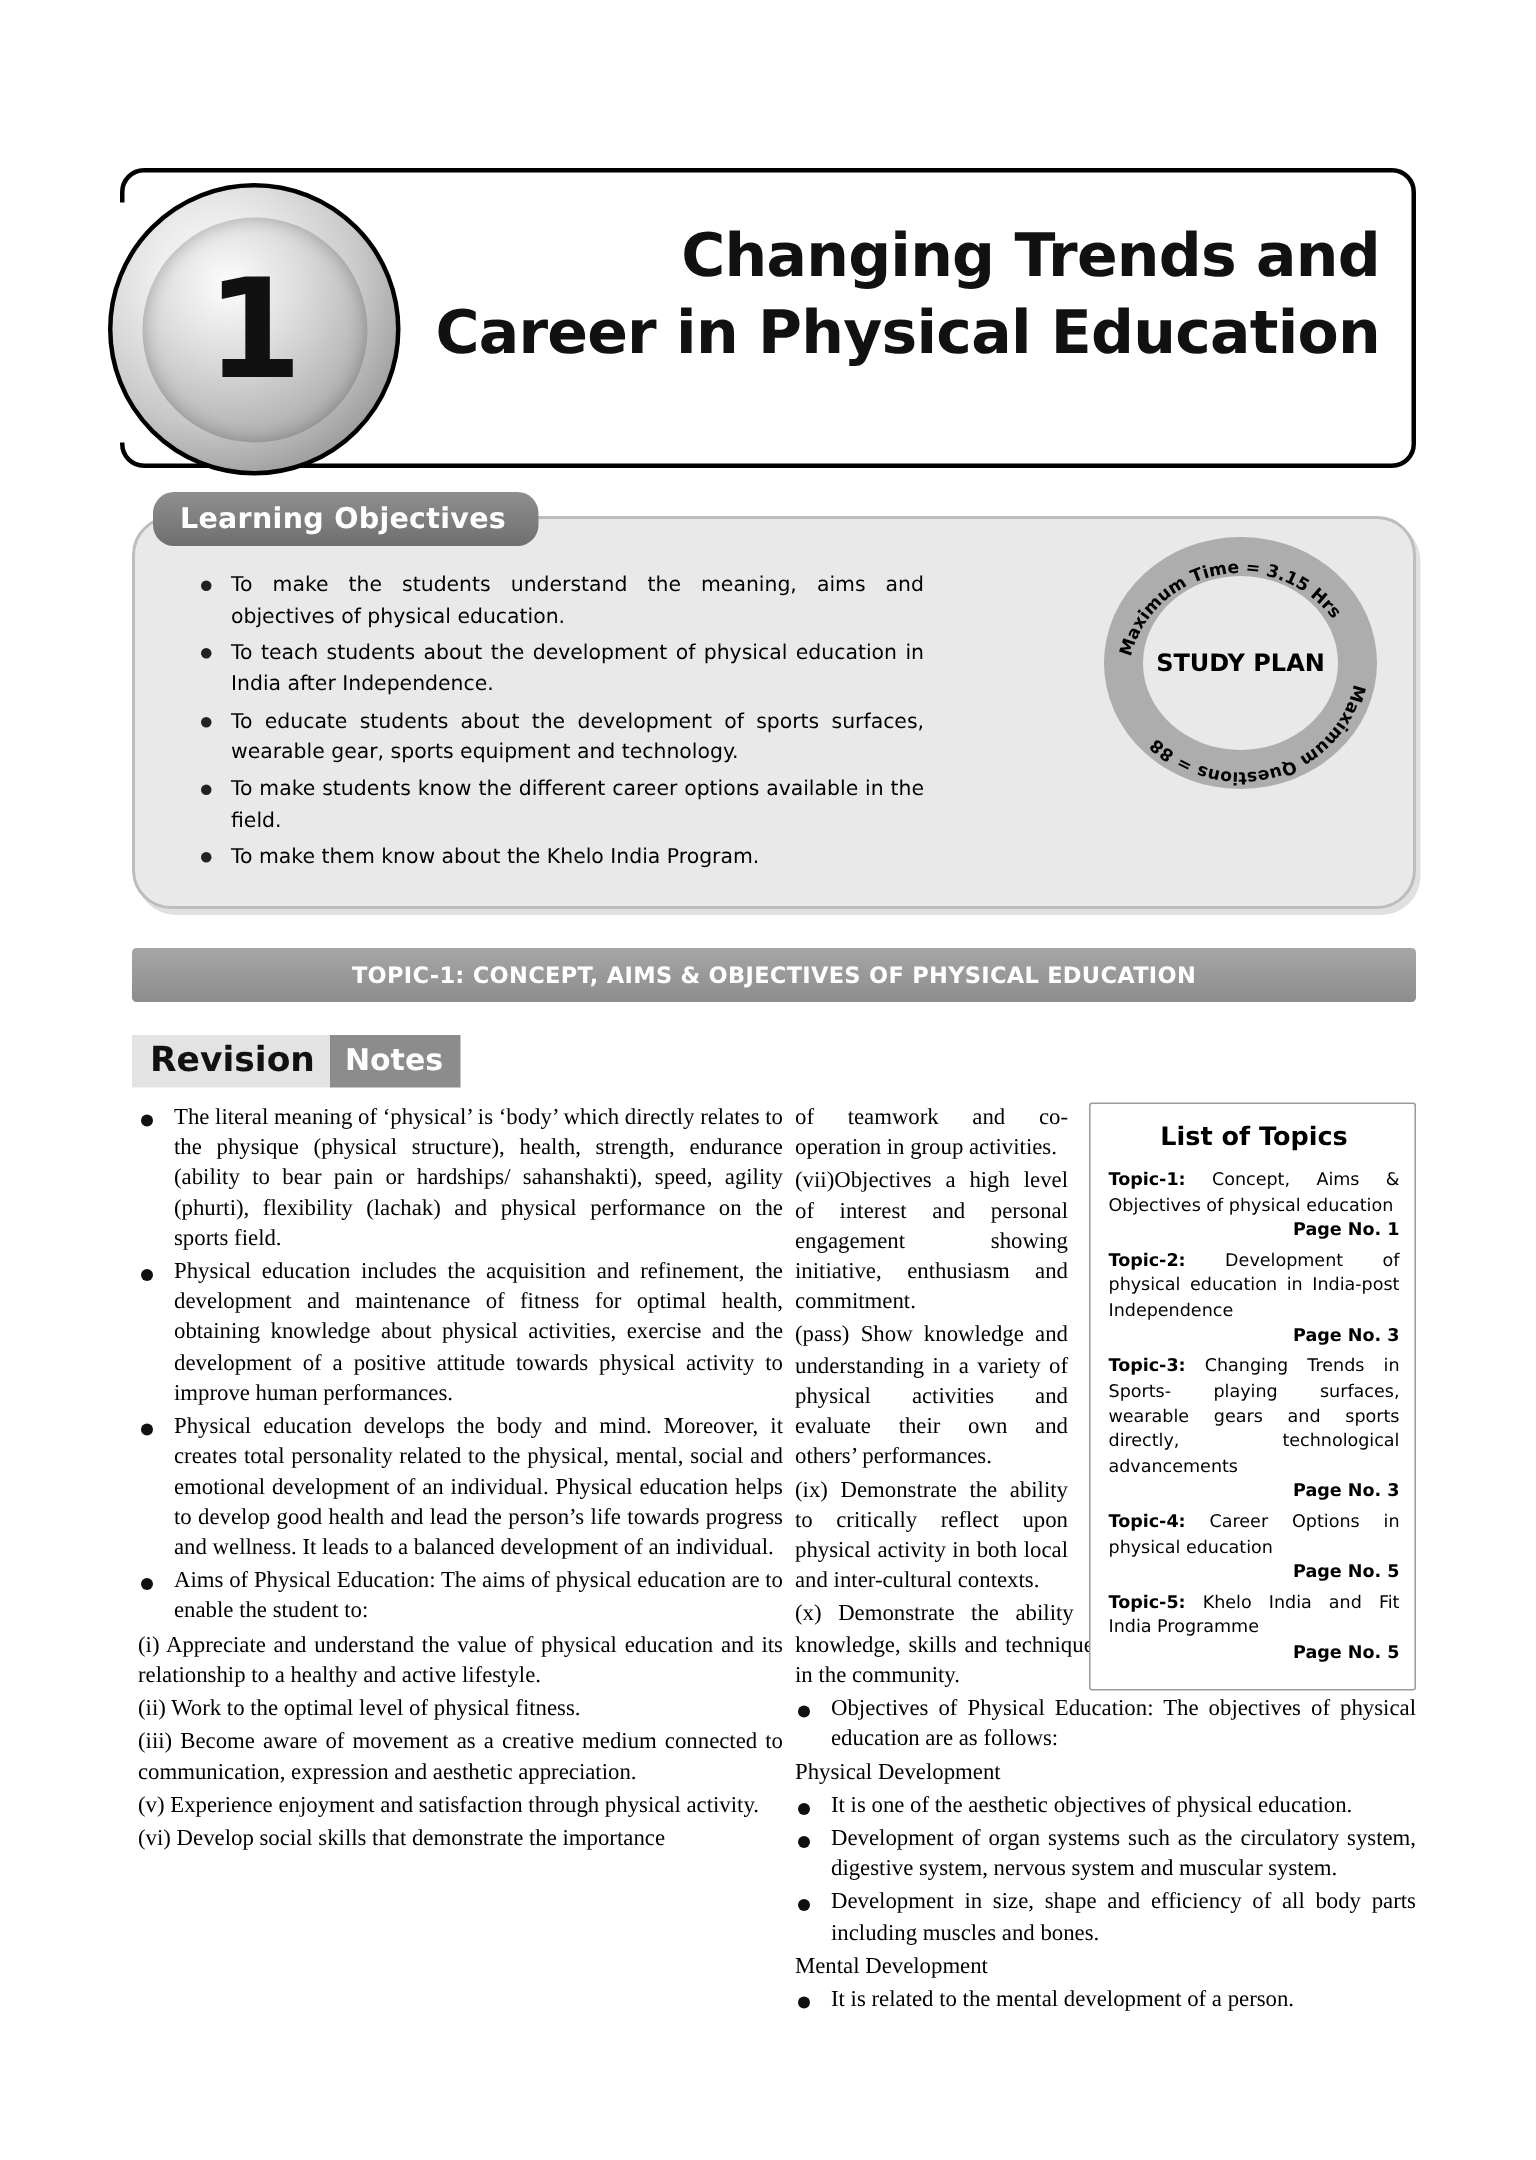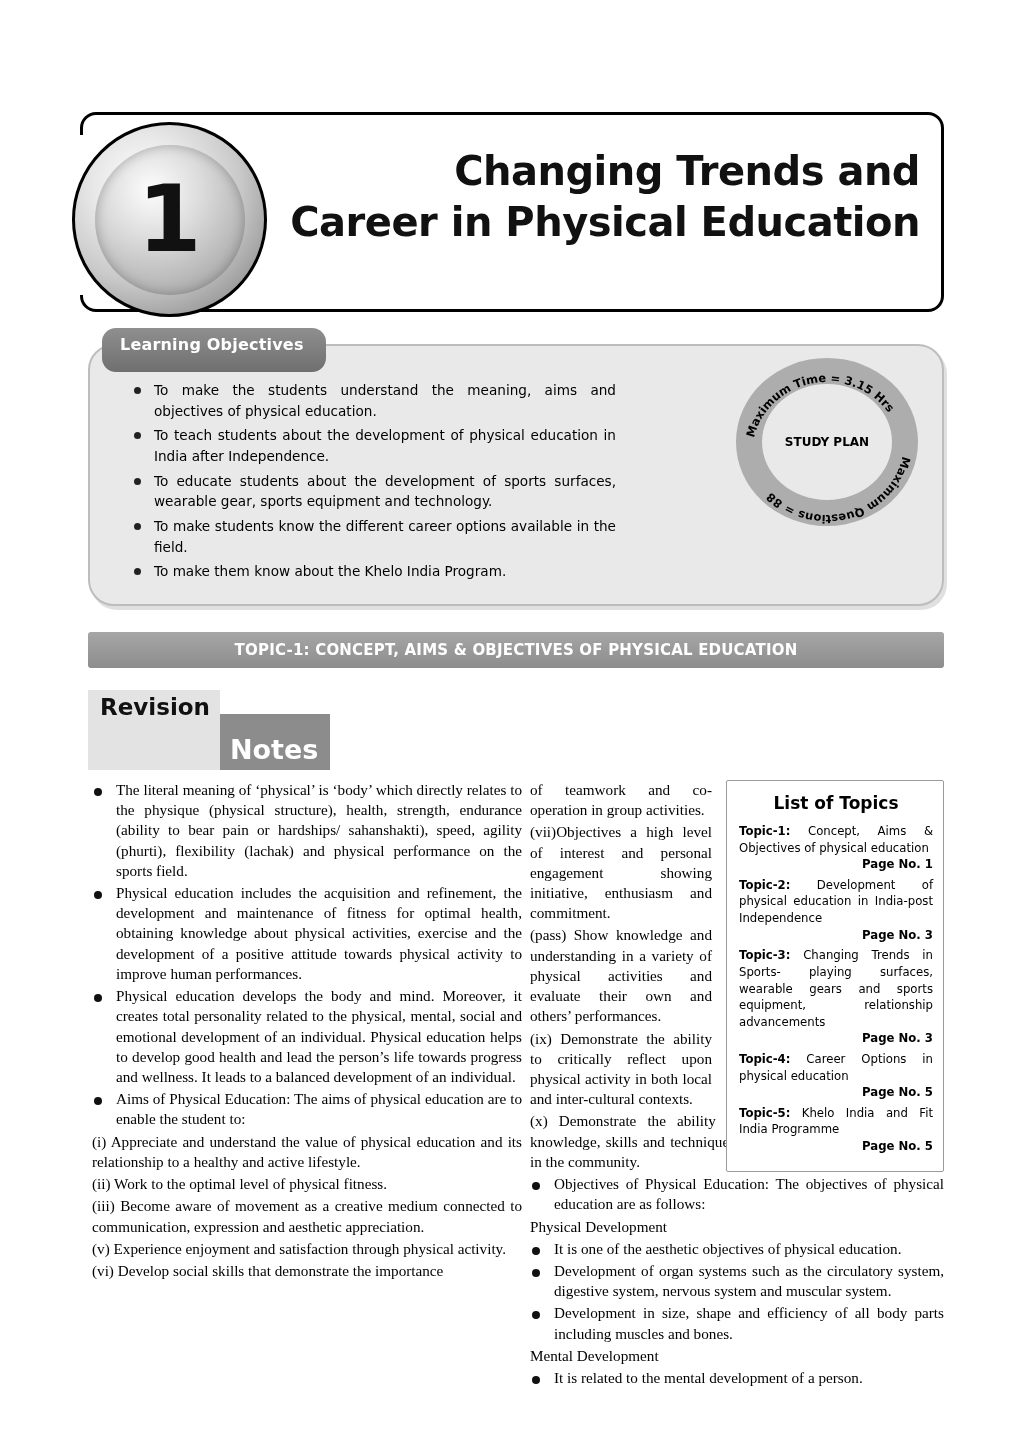--- a/index.html
+++ b/index.html
@@ -82,22 +82,22 @@
     min-height:190px;
     box-shadow: 3px 4px 0 rgba(0,0,0,0.12);
   }
   .lo-tab {
     position:absolute;
     left:12px; top:-18px;
     background:linear-gradient(#8f8f8f,#6f6f6f);
     color:#fff;
     font-family:"DejaVu Sans", sans-serif;
     font-weight:bold;
-    font-size:16px;
-    padding:7px 22px 18px 18px;
+    font-size:19px;
+    padding:7px 22px 7px 18px;
     border-radius:14px 14px 14px 14px;
     letter-spacing:0.2px;
   }
   .lo-list { list-style:none; margin:0; padding:0 300px 0 16px; }
   .lo-list li {
     position:relative;
     font-family:"DejaVu Sans", sans-serif;
     font-size:13.6px;
     line-height:1.52;
     margin-bottom:4px;
@@ -122,21 +122,21 @@
     border:26px solid #adadad;
     background:transparent;
     box-sizing:border-box;
   }
   .study-plan-label {
     position:absolute; left:0; right:0; top:50%;
     transform:translateY(-50%);
     text-align:center;
     font-family:"DejaVu Sans", sans-serif;
     font-weight:bold;
-    font-size:12px;
+    font-size:16px;
   }
   .arc-text { position:absolute; inset:0; }
   .arc-text text {
     font-family:"DejaVu Sans", sans-serif;
     font-size:11.5px;
     font-weight:bold;
     fill:#000;
   }
 
   
@@ -165,23 +165,22 @@
     font-family:"DejaVu Sans", sans-serif;
     font-weight:bold;
     font-size:23px;
     padding:4px 10px 5px 12px;
   }
   .rev-head .notes {
     background:#8c8c8c;
     color:#fff;
     font-family:"DejaVu Sans", sans-serif;
     font-weight:bold;
-    font-size:27px;
-    padding:20px 12px 5px 10px;
-    margin-top:24px;
+    font-size:20px;
+    padding:4px 12px 5px 10px;
   }
 
   
   .content {
     position:relative;
     margin:0 80px 0 80px;
     height:800px;
   }
   .col {
     position:absolute;
@@ -309,21 +308,21 @@
           <span>Concept, Aims &amp; Objectives of physical education</span>
           <span class="page-no">Page No. 1</span>
         </div>
         <div class="topic-item">
           <b>Topic-2:</b>
           <span>Development of physical education in India-post Independence</span>
           <span class="page-no">Page No. 3</span>
         </div>
         <div class="topic-item">
           <b>Topic-3:</b>
-          <span>Changing Trends in Sports- playing surfaces, wearable gears and sports equipment, relationship advancements</span>
+          <span>Changing Trends in Sports- playing surfaces, wearable gears and sports directly, technological advancements</span>
           <span class="page-no">Page No. 3</span>
         </div>
         <div class="topic-item">
           <b>Topic-4:</b>
           <span>Career Options in physical education</span>
           <span class="page-no">Page No. 5</span>
         </div>
         <div class="topic-item">
           <b>Topic-5:</b>
           <span>Khelo India and Fit India Programme</span>

